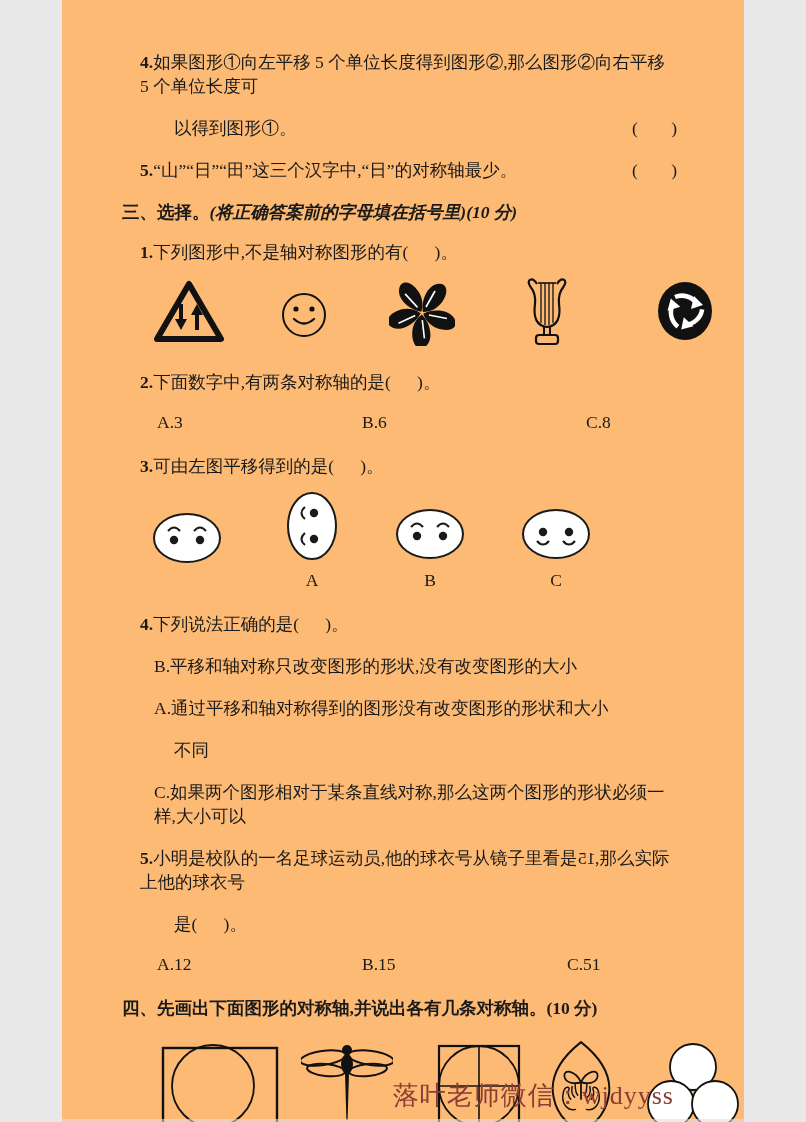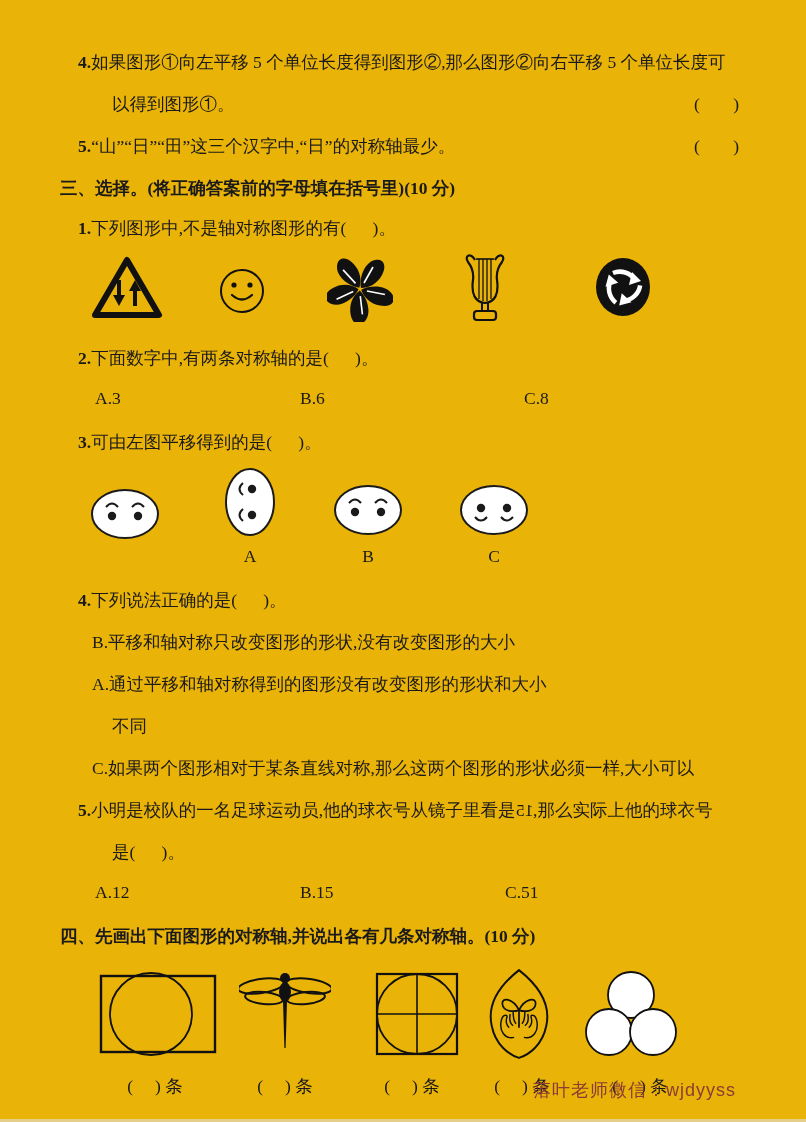--- a/index.html
+++ b/index.html
@@ -1,46 +1,46 @@
 <!DOCTYPE html>
 <html><head>
 <meta charset="utf-8">
 <style>
   html,body{margin:0;padding:0;background:#e8e8e8;}
   .page{
     position:relative;
-    width:806px;height:1122px;
+    width:682px;height:1122px;
     margin:0 auto;
-    background:#eab308;
+    background:#fdba74;
     font-family:"Liberation Serif","DejaVu Serif",serif;
     color:#1a1a1a;
     font-size:17.5px;
     overflow:hidden;
   }
   .content{position:relative;padding:50px 66px 0 60px;}
   .pre{white-space:pre-wrap;}
   .qnum{font-weight:bold;}
   .line{position:relative;line-height:24px;margin-bottom:18px;}
   .q-indent{padding-left:18px;}
   .opt-indent{padding-left:32px;}
   .cont-indent{padding-left:52px;}
   .tf-bracket{position:absolute;right:0;top:0;white-space:pre;letter-spacing:1px;}
   .sec-title{font-weight:bold;line-height:24px;margin-bottom:16px;}
-  .sec-note{font-weight:bold;margin-top:28px;}
+  .sec-note{font-weight:bold;font-style:italic;margin-top:28px;}
   .row{position:relative;width:100%;}
   .abs{position:absolute;}
   .center-abs{position:absolute;transform:translateX(-50%);}
   .opt-row{position:relative;height:26px;margin-bottom:16px;}
   .mirror{display:inline-block;transform:scaleX(-1);}
   .fig-label-row{position:relative;height:28px;margin-bottom:6px;}
   .answer-slot{white-space:pre;}
   .footer{
     position:absolute;right:70px;top:1078px;
-    font-size:18px;letter-spacing:1px;
-    font-family:Liberation Sans, sans-serif;
+    font-size:26px;letter-spacing:1px;
+    font-family:Liberation Serif, serif;
   }
   .page-bottom-edge{position:absolute;left:0;bottom:0;width:100%;height:3px;background:#e0e0e0;opacity:.6;}
   svg{display:block;}
 </style>
 </head>
 <body>
 
 <div class="page">
 
   <svg width="0" height="0" style="position:absolute" aria-hidden="true">

